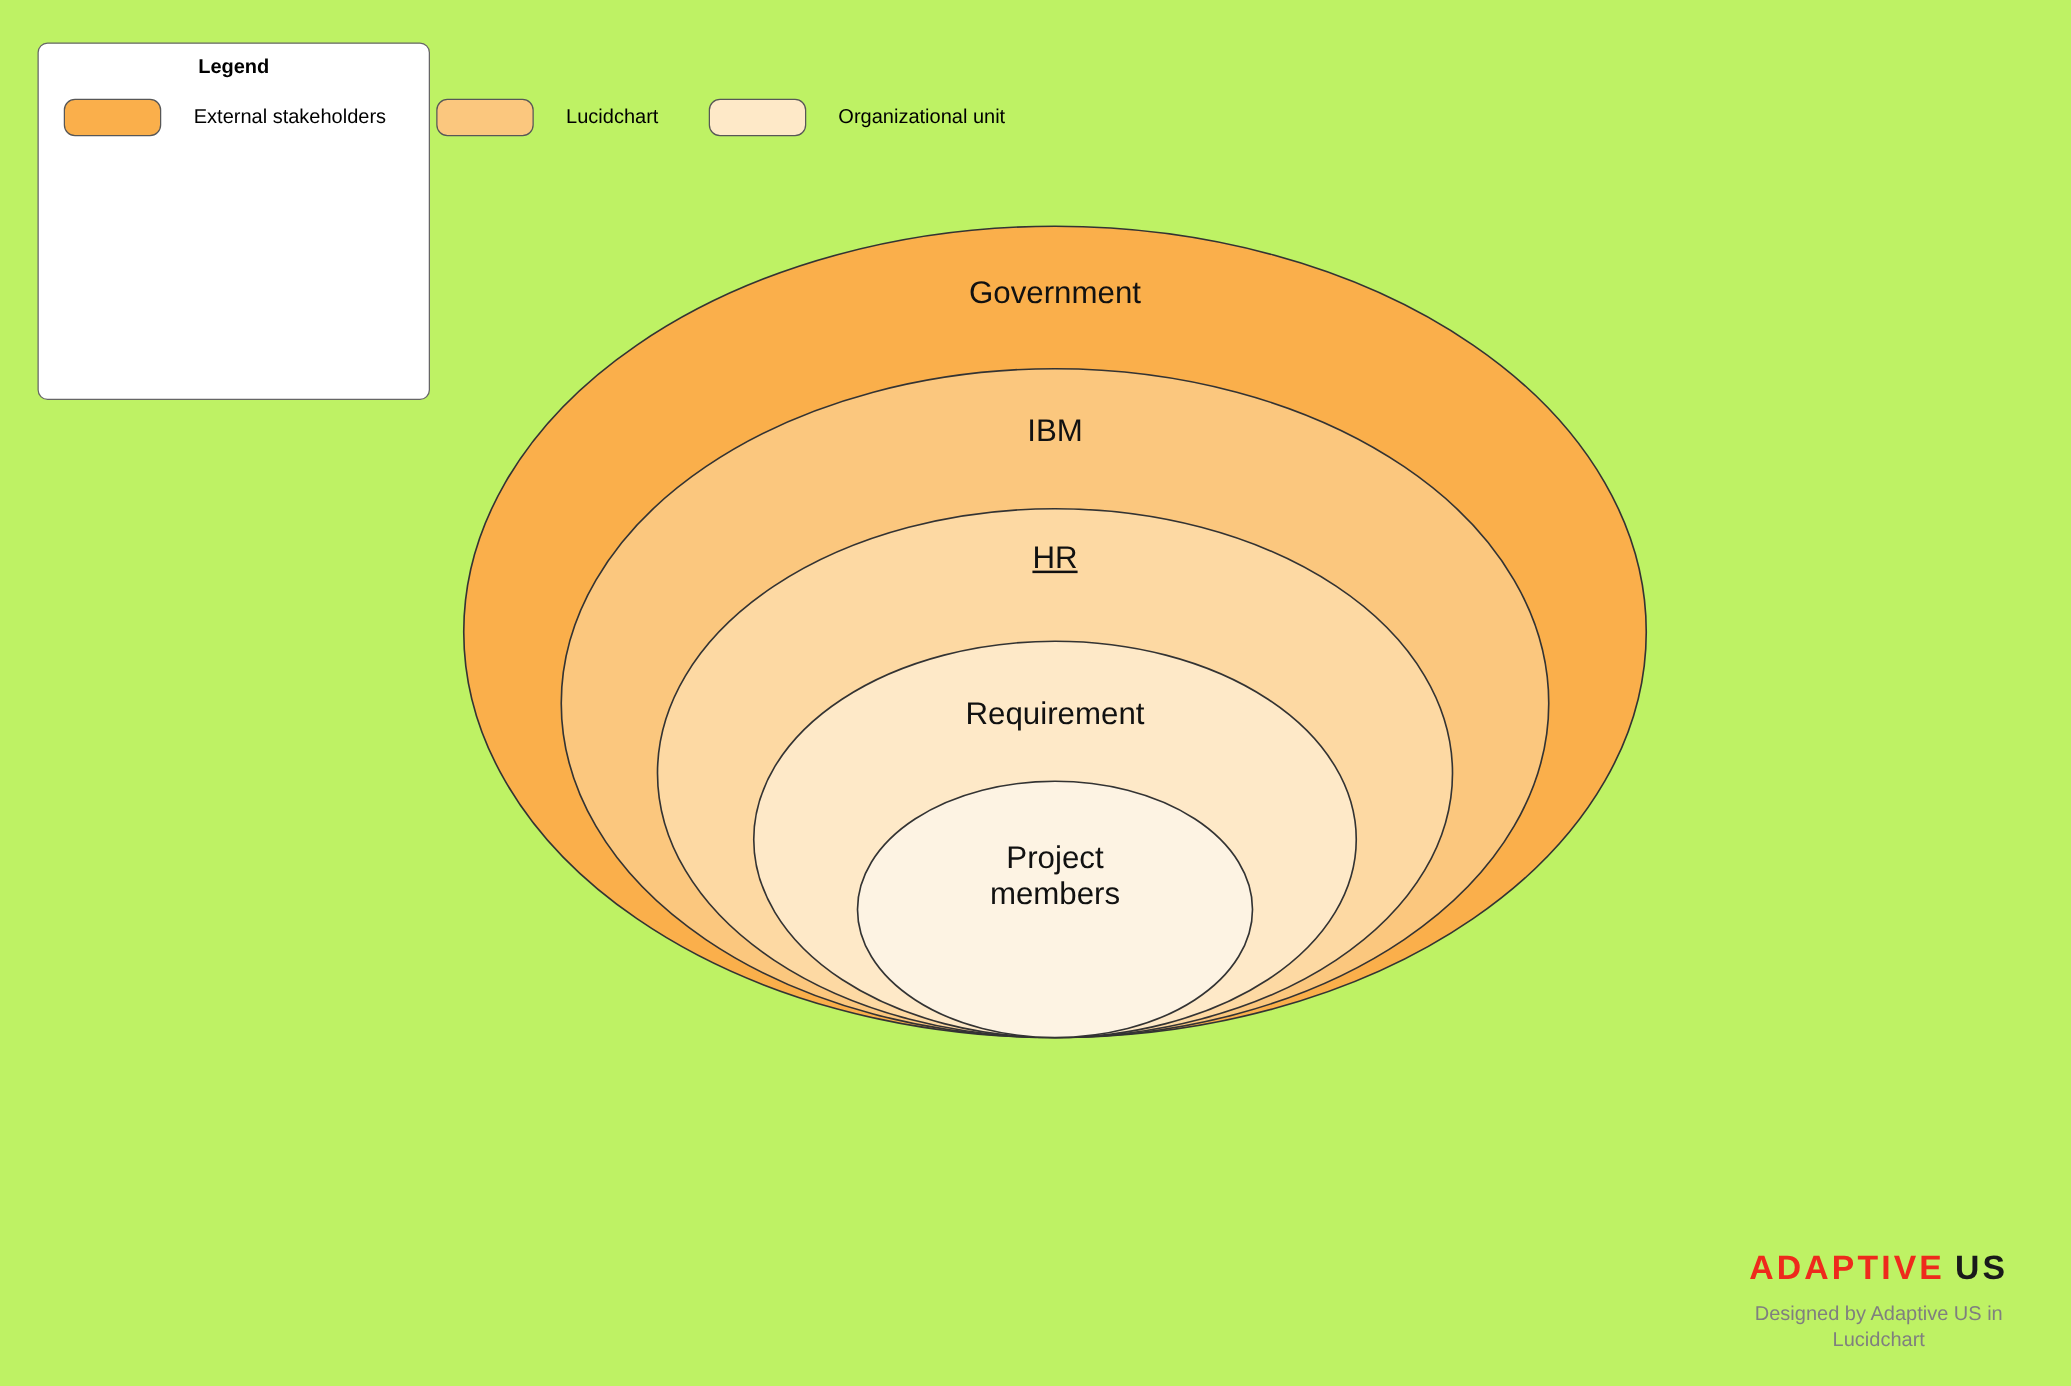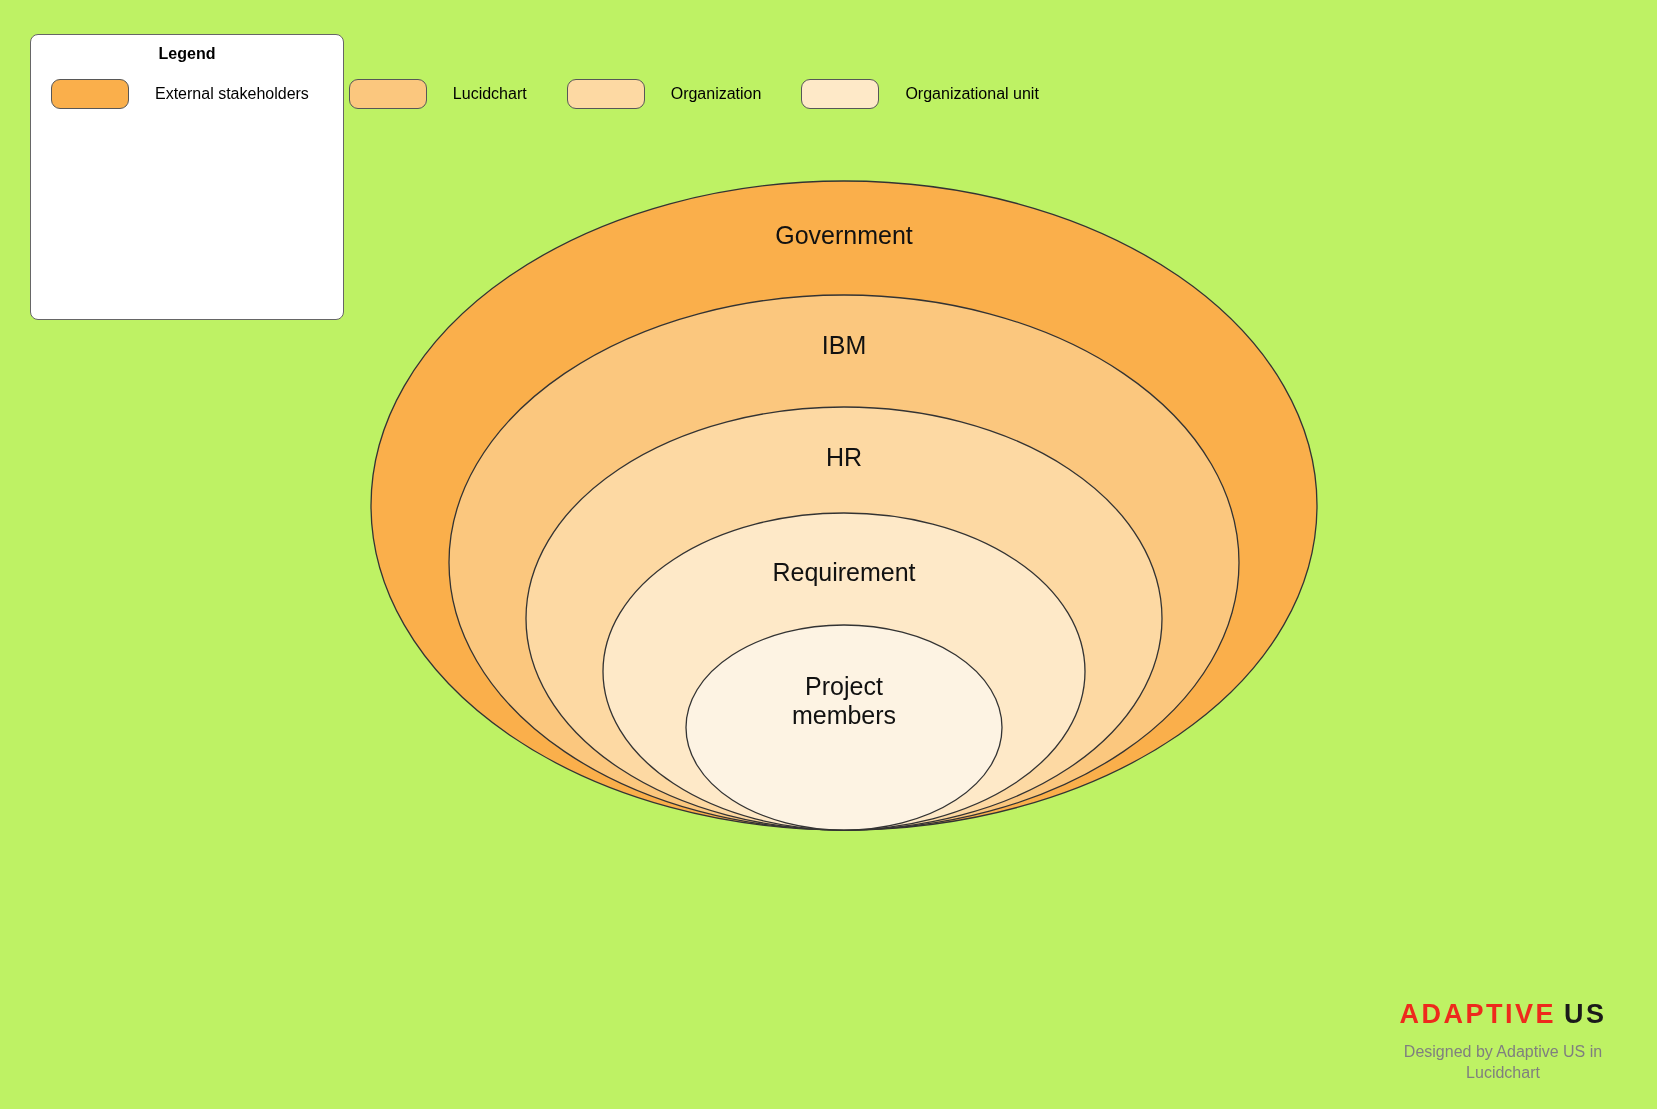--- a/index.html
+++ b/index.html
@@ -118,42 +118,38 @@
     <div class="legend-rows">
       <div class="legend-row">
         <span class="swatch" style="background-color: rgb(250, 175, 75);"></span>
         <span class="legend-label">External stakeholders</span>
       </div>
       <div class="legend-row">
         <span class="swatch" style="background-color: rgb(251, 199, 126);"></span>
         <span class="legend-label">Lucidchart</span>
       </div>
       <div class="legend-row">
-        <span class="swatch" style="background-color: rgb(253, 217, 163);"></span>
-        <span class="legend-label">Organization</span>
-      </div>
-      <div class="legend-row">
         <span class="swatch" style="background-color: rgb(254, 233, 200);"></span>
         <span class="legend-label">Organizational unit</span>
       </div>
     </div>
   </section>
 
   <figure class="onion-wrap" style="margin:14px;">
     <svg class="onion-svg" width="1657" height="1109" viewBox="0 0 1657 1109">
       <ellipse class="layer-ellipse" cx="830" cy="491.5" rx="473" ry="324.5" stroke="#333333" fill="#FAAF4B"></ellipse>
       <ellipse class="layer-ellipse" cx="830" cy="548.5" rx="395" ry="267.5" stroke="#333333" fill="#FBC77E"></ellipse>
       <ellipse class="layer-ellipse" cx="830" cy="604.5" rx="318" ry="211.5" stroke="#333333" fill="#FDD9A3"></ellipse>
       <ellipse class="layer-ellipse" cx="830" cy="657.5" rx="241" ry="158.5" stroke="#333333" fill="#FEE9C8"></ellipse>
       <ellipse class="layer-ellipse" cx="830" cy="713.5" rx="158" ry="102.5" stroke="#333333" fill="#FDF3E3"></ellipse>
     </svg>
 
     <div class="layer-label" style="left:830px; top:221px;">Government</div>
     <div class="layer-label" style="left:830px; top:331px;">IBM</div>
-    <div class="layer-label" style="left:830px; top:443px;">HR</div>
+    <div class="layer-label" style="left:830px; top:433px;text-decoration:underline;">HR</div>
     <div class="layer-label" style="left:830px; top:558px;">Requirement</div>
     <div class="layer-label wrap" style="left:830px; top:687px;">Project members</div>
   </figure>
 
   <footer class="brand-footer">
     <div class="brand-logo">
       <span class="logo-part-1" style="color: rgb(238, 42, 28);">ADAPTIVE</span><span class="logo-part-2" style="color: rgb(26, 26, 26);">US</span>
     </div>
     <p class="brand-credit">Designed by Adaptive US in Lucidchart</p>
   </footer>

